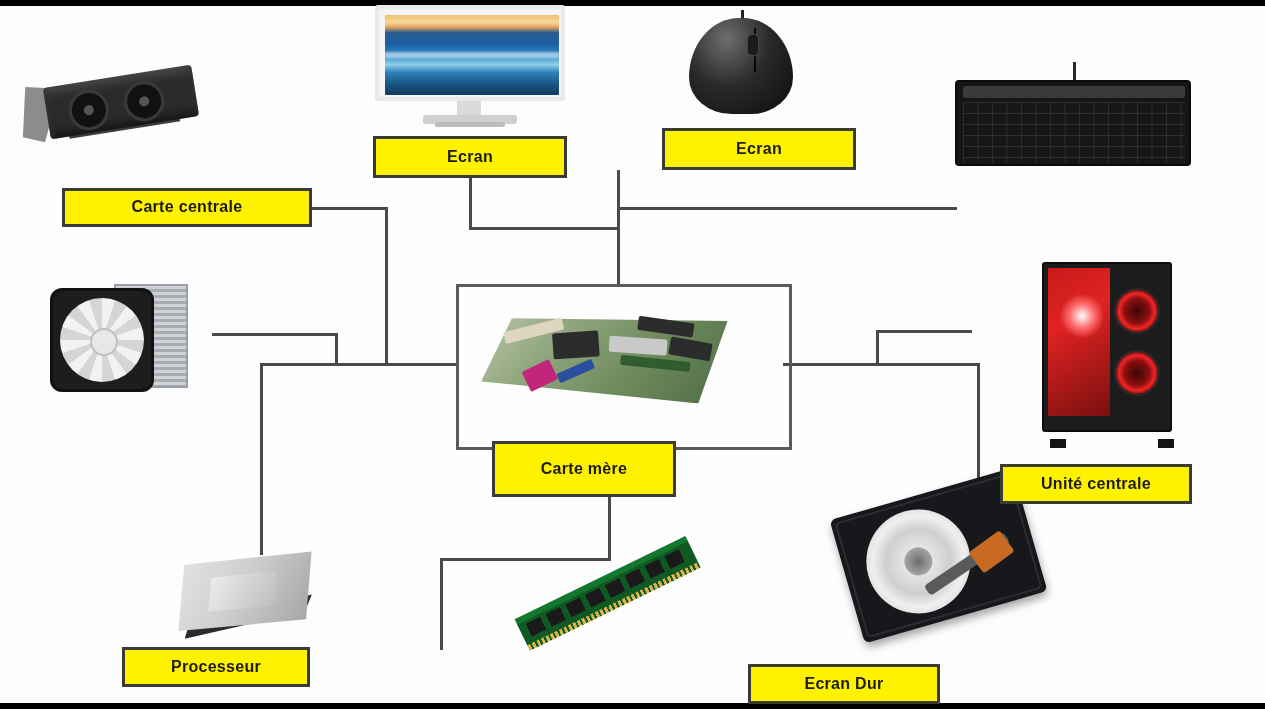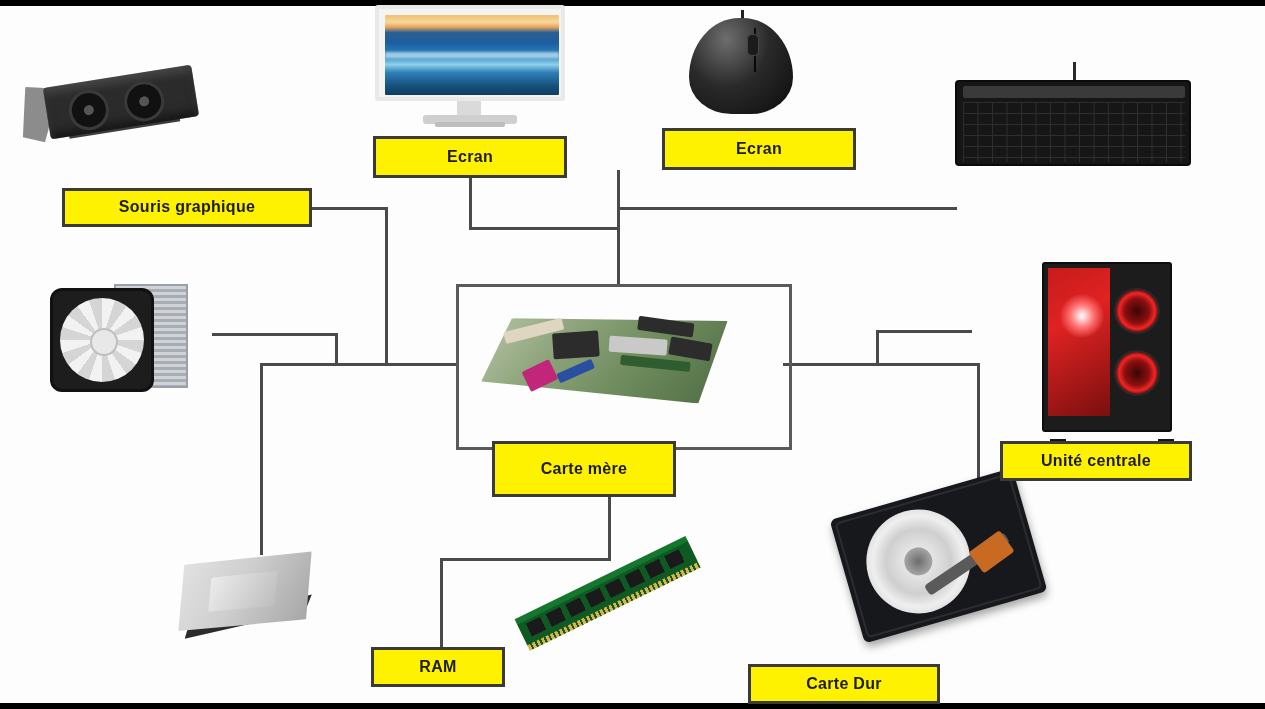--- a/index.html
+++ b/index.html
@@ -270,43 +270,43 @@
   <div class="art hdd" style="left:845px;top:490px;">
     <div class="hdd-case"></div>
     <div class="hdd-platter"></div>
     <div class="hdd-hub"></div>
     <div class="hdd-arm"></div>
     <div class="hdd-arm2"></div>
     <div class="hdd-lid"></div>
   </div>
 
   <div class="lab sm" style="left:62px;top:188px;width:250px;height:39px;">
-    <span>Souris graphique</span>
+    <span>Carte centrale</span>
   </div>
 
   <div class="lab sm" style="left:373px;top:136px;width:194px;height:42px;">
     <span>Ecran</span>
   </div>
 
   <div class="lab sm" style="left:662px;top:128px;width:194px;height:42px;">
     <span>Ecran</span>
   </div>
 
 
 
   <div class="lab sm" style="left:492px;top:441px;width:184px;height:56px;">
     <span>Carte mère</span>
   </div>
 
-  <div class="lab sm" style="left:1000px;top:441px;width:192px;height:40px;">
+  <div class="lab sm" style="left:1000px;top:464px;width:192px;height:40px;">
     <span>Unité centrale</span>
   </div>
 
-
-  <div class="lab sm" style="left:371px;top:647px;width:134px;height:40px;">
-    <span>RAM</span>
-  </div>
+  <div class="lab sm" style="left:122px;top:647px;width:188px;height:40px;">
+    <span>Processeur</span>
+  </div>
+
 
   <div class="lab sm" style="left:748px;top:664px;width:192px;height:40px;">
-    <span>Carte Dur</span>
+    <span>Ecran Dur</span>
   </div>
 
 </div>
 
 </body></html>

